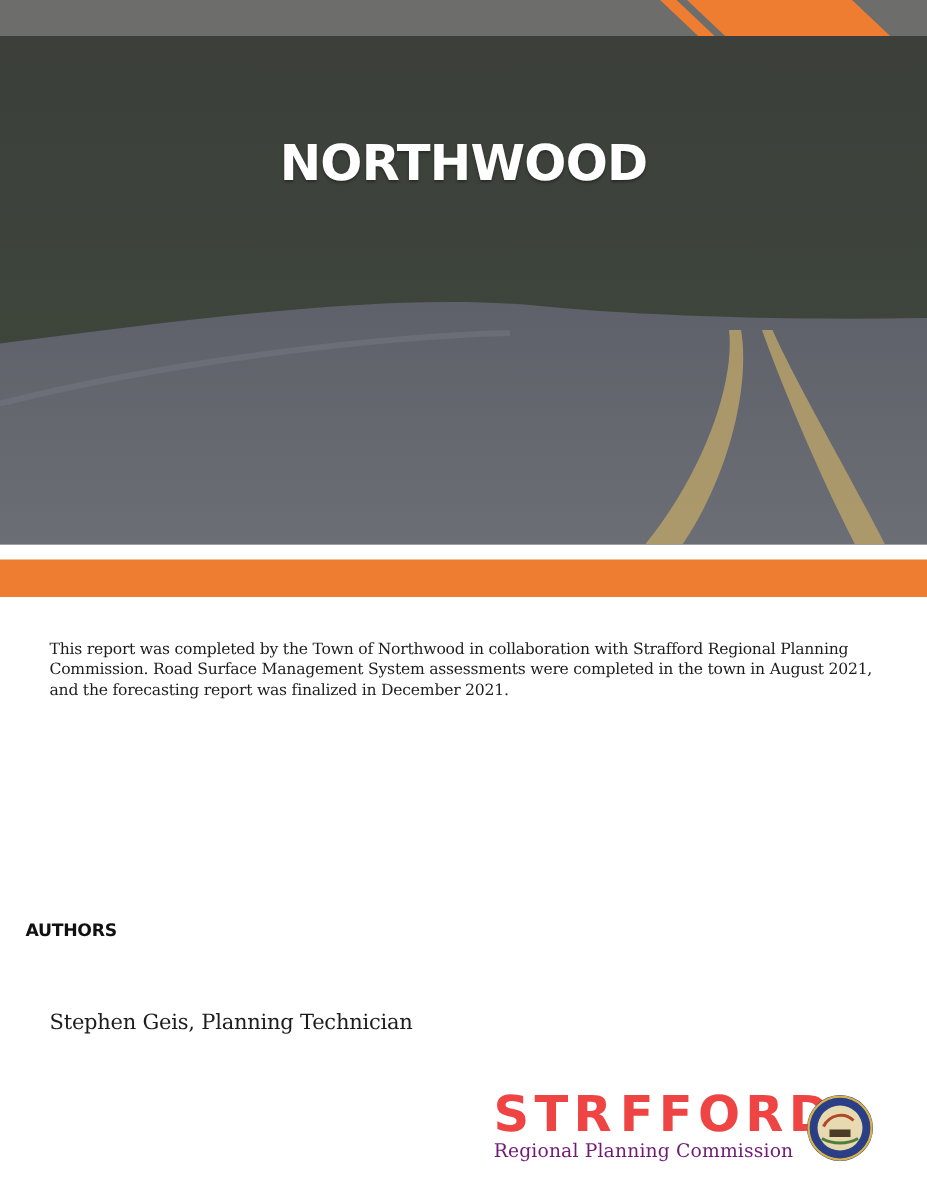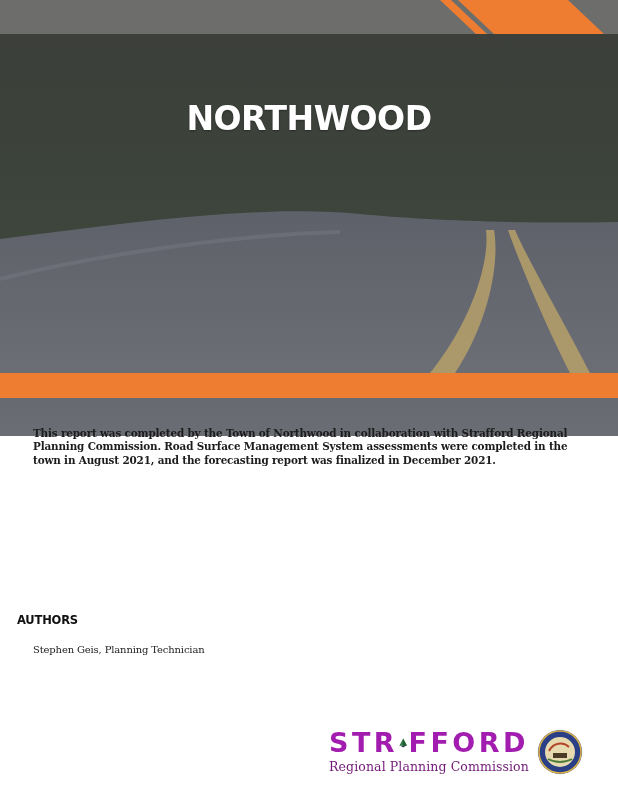--- a/index.html
+++ b/index.html
@@ -1,31 +1,31 @@
 <!DOCTYPE html>
 <html><head>
 <meta charset="utf-8">
 <style>
   html, body { margin: 0; padding: 0; }
   body { width: 618px; height: 801px; background: #ffffff; position: relative; overflow: hidden; font-family: "DejaVu Serif", serif; }
   .top-band { position: absolute; left: 0; top: 0; width: 618px; height: 34px; background: #6d6e6c; overflow: hidden; }
   .top-band svg { position: absolute; left: 0; top: 0; }
-  .hero { position: absolute; left: 0; top: 34px; width: 618px; height: 402px; overflow: hidden;
+  .hero { position: absolute; left: 0; top: 24px; width: 618px; height: 339px; overflow: hidden;
     background: linear-gradient(180deg, #3a3c39 0%, #3d403b 45%, #4a4c4c 62%, #5d5f66 72%, #666870 85%, #6b6d74 100%); }
   .hero svg.photo { position: absolute; left: 0; top: 0; }
   .hero-title { position: absolute; left: 0; top: 64px; width: 618px; text-align: center; color: #ffffff;
     font-family: "DejaVu Sans", sans-serif; font-weight: bold; font-size: 33px; line-height: 41px; letter-spacing: -0.5px;
     text-shadow: 0 1px 2px rgba(0,0,0,0.35); }
   .hero-title div { white-space: nowrap; }
   .orange-band { position: absolute; left: 0; top: 373px; width: 618px; height: 25px; background: #ee7d31; }
   .intro { position: absolute; left: 33px; top: 427px; width: 560px; font-size: 10.4px; line-height: 13.3px; color: #1c1c1c; letter-spacing: -0.15px; }
   .authors-heading { position: absolute; left: 17px; top: 613px; font-family: "DejaVu Sans", sans-serif; font-weight: bold; font-size: 11.5px; color: #111; letter-spacing: -0.2px; }
-  .authors-list { position: absolute; left: 33px; top: 643px; font-size: 10px; line-height: 13.3px; color: #1c1c1c; letter-spacing: -0.15px; }
+  .authors-list { position: absolute; left: 33px; top: 676px; font-size: 14px; line-height: 13.3px; color: #1c1c1c; letter-spacing: -0.15px; }
   .logo { position: absolute; left: 329px; top: 728px; width: 200px; }
-  .logo-word { font-family: "DejaVu Sans", sans-serif; font-weight: bold; font-size: 27px; color: #a21caf; letter-spacing: 3.5px; line-height: 30px; display: flex; align-items: center; white-space: nowrap; }
+  .logo-word { font-family: "DejaVu Sans", sans-serif; font-weight: bold; font-size: 33px; color: #ef4444; letter-spacing: 3.5px; line-height: 30px; display: flex; align-items: center; white-space: nowrap; }
   .logo-word .tri { display: inline-block; width: 22px; height: 26px; margin: 0 1px; }
   .logo-sub { font-family: "DejaVu Serif", serif; font-size: 12.5px; color: #701a75; margin-top: 1px; white-space: nowrap; letter-spacing: 0.1px; text-align: center; }
   .seal { position: absolute; left: 537px; top: 729px; width: 46px; height: 46px; }
 </style>
 </head>
 <body>
 
 <div class="top-band">
   <svg width="618" height="34" viewBox="0 0 618 34">
     <polygon points="440,0 451,0 487,34 476,34" fill="#ee7d31"></polygon>
@@ -51,21 +51,21 @@
     <path d="M486,196 C490,230 470,290 430,339 L455,339 C488,290 500,230 494,196 Z" fill="#b6a06a" opacity="0.85"></path>
     <path d="M508,196 C520,230 545,290 570,339 L590,339 C565,290 530,230 515,196 Z" fill="#b6a06a" opacity="0.85"></path>
   </svg>
   <div class="hero-title">
     <div>NORTHWOOD</div>
   </div>
 </div>
 
 <div class="orange-band"></div>
 
-<p class="intro" style="margin:0;font-weight:bold;">This report was completed by the Town of Northwood in collaboration with Strafford Regional Planning Commission. Road Surface Management System assessments were completed in the town in August 2021, and the forecasting report was finalized in December 2021.</p>
+<p class="intro" style="margin:0;">This report was completed by the Town of Northwood in collaboration with Strafford Regional Planning Commission. Road Surface Management System assessments were completed in the town in August 2021, and the forecasting report was finalized in December 2021.</p>
 
 <div class="authors-heading">AUTHORS</div>
 <div class="authors-list">
   <div>Stephen Geis, Planning Technician</div>
 </div>
 
 <div class="logo">
   <div class="logo-word">
     <span>STR</span>
     <svg class="tri" viewBox="0 0 22 26">

